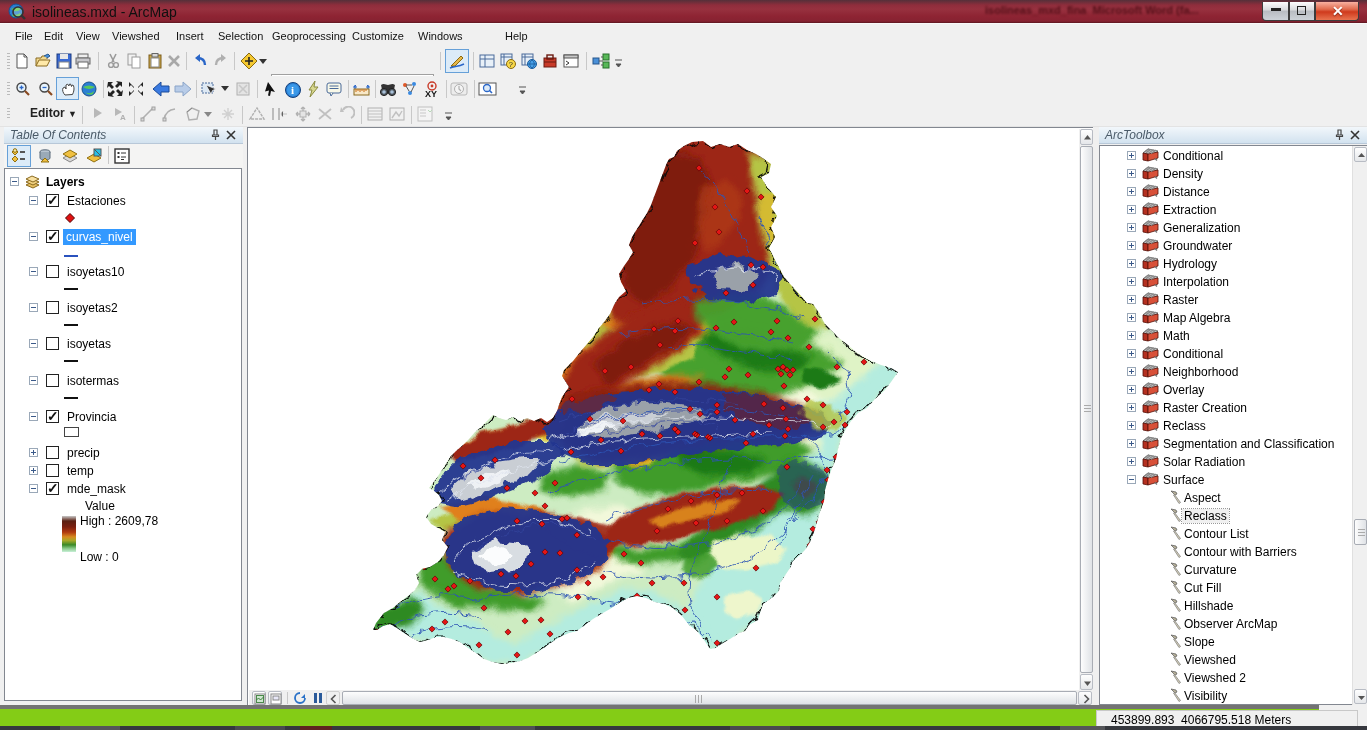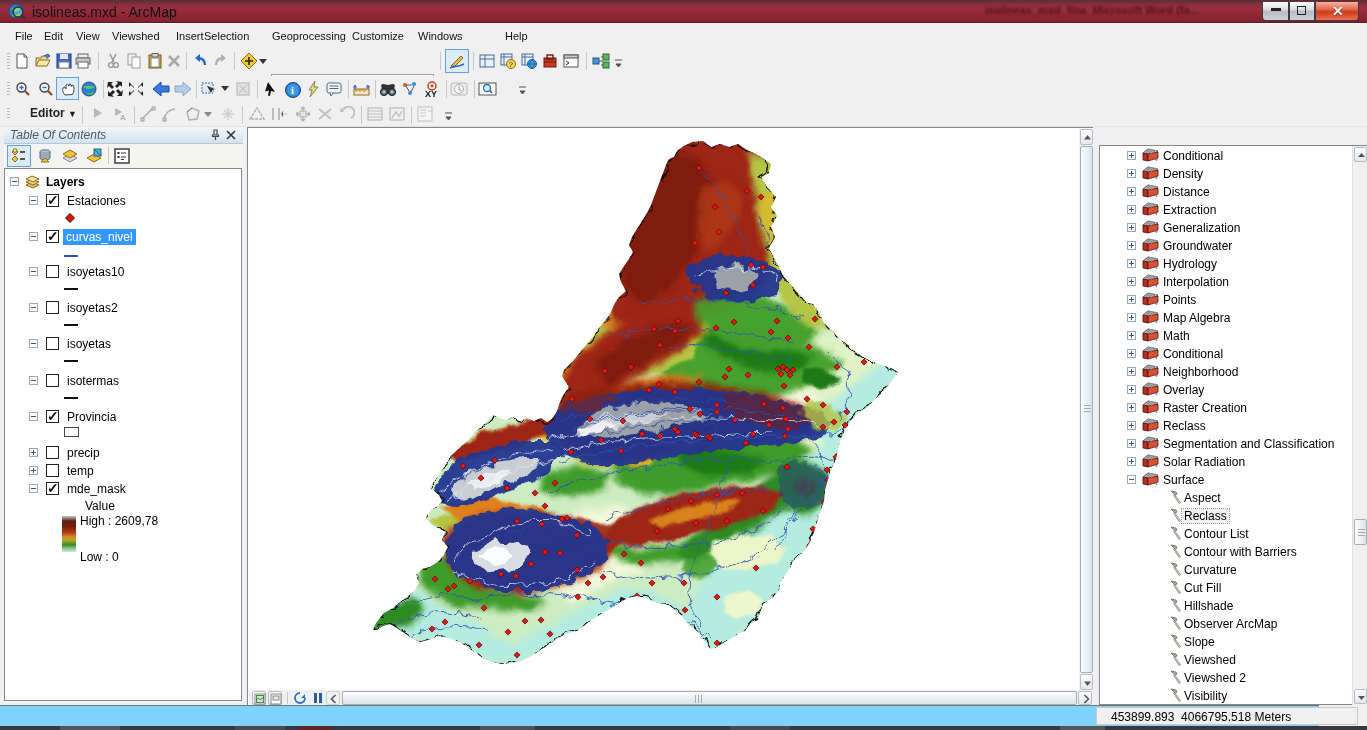--- a/index.html
+++ b/index.html
@@ -52,21 +52,21 @@
 
 #mapwrap { left:247px; top:127px; width:846px; height:578px; background:#fff; border-left:1px solid #828790; border-top:1px solid #828790; }
 #mapview { position:absolute; left:1px; top:1px; width:830px; height:561px; background:#fff; }
 #vscroll { position:absolute; left:831px; top:1px; width:15px; height:561px; background:#f0f0f0; }
 #hscrollrow { position:absolute; left:1px; top:562px; width:845px; height:16px; background:#f0f0f0; }
 
 .sbtn { position:absolute; background:linear-gradient(to bottom,#fefefe,#e5e7ea); border:1px solid #b8bcc4; border-radius:2px; }
 .sthumb { position:absolute; background:linear-gradient(to right,#fdfdfd,#dfe2e6); border:1px solid #a8acb4; border-radius:2px; }
 .sthumbh { position:absolute; background:linear-gradient(to bottom,#fdfdfd,#dfe2e6); border:1px solid #a8acb4; border-radius:2px; }
 
-#statusbar { left:0; top:705px; width:1319px; height:21px; background:#7dd3fc; border-top:1px solid #737373; }
+#statusbar { left:0; top:705px; width:1319px; height:21px; background:#84cc16; border-top:4px solid #737373; }
 #coordbox { position:absolute; left:1096px; top:1px; width:262px; height:18px; border:1px solid #c8c8c8; font-size:12px; color:#000; padding:2px 0 0 14px; background:#f0f0f0;}
 #taskstrip { left:0; top:726px; width:1367px; height:4px; background:#36383e; }
 </style>
 </head>
 <body>
 <div id="app">
   <div id="titlebar" class="abs"></div>
   <div id="titleghost" class="abs">isolineas_mxd_fina&nbsp;&nbsp;Microsoft Word (fa...</div>
   <svg class="abs" style="left:8px;top:3px" width="18" height="18" viewBox="0 0 18 18">
     <circle cx="8" cy="8" r="7" fill="#2a7fd4" stroke="#18508c"></circle>
@@ -85,21 +85,21 @@
   <div id="btncls" class="winbtns abs">
       <span class="winglyph" style="left:16px;top:1px;font-size:14px;color:#fff;text-shadow:0 1px 1px #802010;">✕</span>
     </div>
 
   <div id="menubar" class="abs">
     <span class="menuitem" style="left:15px">File</span>
     <span class="menuitem" style="left:44px">Edit</span>
     <span class="menuitem" style="left:76px">View</span>
     <span class="menuitem" style="left:112px">Viewshed</span>
     <span class="menuitem" style="left:176px">Insert</span>
-    <span class="menuitem" style="left:204px">Selection</span>
+    <span class="menuitem" style="left:218px">Selection</span>
     <span class="menuitem" style="left:272px">Geoprocessing</span>
     <span class="menuitem" style="left:352px">Customize</span>
     <span class="menuitem" style="left:418px">Windows</span>
     <span class="menuitem" style="left:505px">Help</span>
   </div>
   <div id="tb1" class="tbrow abs">
     <span class="grip" style="left:7px"></span>
     <svg class="ticon" style="left:14px;top:6px" viewBox="0 0 16 16">
         <path d="M3 1h7l3 3v11H3z" fill="#fff" stroke="#555"></path>
         <path d="M10 1v3h3" fill="none" stroke="#555"></path>
@@ -671,20 +671,25 @@
           <div style="position:absolute;left:355px;top:3px;width:1px;height:8px;background:#aaa"></div>
           <div style="position:absolute;left:358px;top:3px;width:1px;height:8px;background:#aaa"></div>
         </div>
 <div class="sbtn" style="left:829px;top:1px;width:14px;height:14px"><svg width="14" height="14" viewBox="0 0 14 14">
             <path d="M5.5 3l4 4-4 4" fill="none" stroke="#555" stroke-width="1.6"></path>
           </svg></div>
 </div>
   </div>
 
   <div id="arctb" class="panel abs">
+    <div class="phead">ArcToolbox<span class="pinx" style="right:22px"><svg width="11" height="12" viewBox="0 0 11 12">
+            <path d="M4 1h3v5H4z M2.5 6h6v1.5h-6z M5.5 7.5v3.5" stroke="#444" fill="none" stroke-width="1.2"></path>
+          </svg></span><span class="pinx" style="right:7px"><svg width="10" height="10" viewBox="0 0 10 10">
+            <path d="M1 1l8 8M9 1L1 9" stroke="#333" stroke-width="1.6"></path>
+          </svg></span></div>
     <div id="arctree">
       <div class="expbox plus" style="left:27px;top:5px">
           <i></i>
           <b></b>
         </div>
       <svg style="position:absolute;left:42px;top:1px" width="17" height="15" viewBox="0 0 17 15">
           <path d="M1 6l5-4 10 2-5 4z" fill="#c8c8c8" stroke="#555" stroke-width="0.8"></path>
           <path d="M1 6l5 1v7L1 13z" fill="#b43020" stroke="#551008" stroke-width="0.8"></path>
           <path d="M6 7l10-2v6l-10 3z" fill="#d85038" stroke="#551008" stroke-width="0.8"></path>
           <path d="M2 5.2l5-3.5M4 5.8L9 2.2M6.5 6.2l5-3.6M9 6.6l5-3.6" stroke="#888" stroke-width="1.1" fill="none"></path>
@@ -779,21 +784,21 @@
           <i></i>
           <b></b>
         </div>
       <svg style="position:absolute;left:42px;top:145px" width="17" height="15" viewBox="0 0 17 15">
           <path d="M1 6l5-4 10 2-5 4z" fill="#c8c8c8" stroke="#555" stroke-width="0.8"></path>
           <path d="M1 6l5 1v7L1 13z" fill="#b43020" stroke="#551008" stroke-width="0.8"></path>
           <path d="M6 7l10-2v6l-10 3z" fill="#d85038" stroke="#551008" stroke-width="0.8"></path>
           <path d="M2 5.2l5-3.5M4 5.8L9 2.2M6.5 6.2l5-3.6M9 6.6l5-3.6" stroke="#888" stroke-width="1.1" fill="none"></path>
           <path d="M13 11.5l2 2" stroke="#777" stroke-width="1.5"></path>
         </svg>
-      <span class="trow" style="left:63px;top:147px">Points</span>
+      <span class="trow" style="left:63px;top:147px">Raster</span>
       <div class="expbox plus" style="left:27px;top:167px">
           <i></i>
           <b></b>
         </div>
       <svg style="position:absolute;left:42px;top:163px" width="17" height="15" viewBox="0 0 17 15">
           <path d="M1 6l5-4 10 2-5 4z" fill="#c8c8c8" stroke="#555" stroke-width="0.8"></path>
           <path d="M1 6l5 1v7L1 13z" fill="#b43020" stroke="#551008" stroke-width="0.8"></path>
           <path d="M6 7l10-2v6l-10 3z" fill="#d85038" stroke="#551008" stroke-width="0.8"></path>
           <path d="M2 5.2l5-3.5M4 5.8L9 2.2M6.5 6.2l5-3.6M9 6.6l5-3.6" stroke="#888" stroke-width="1.1" fill="none"></path>
           <path d="M13 11.5l2 2" stroke="#777" stroke-width="1.5"></path>

